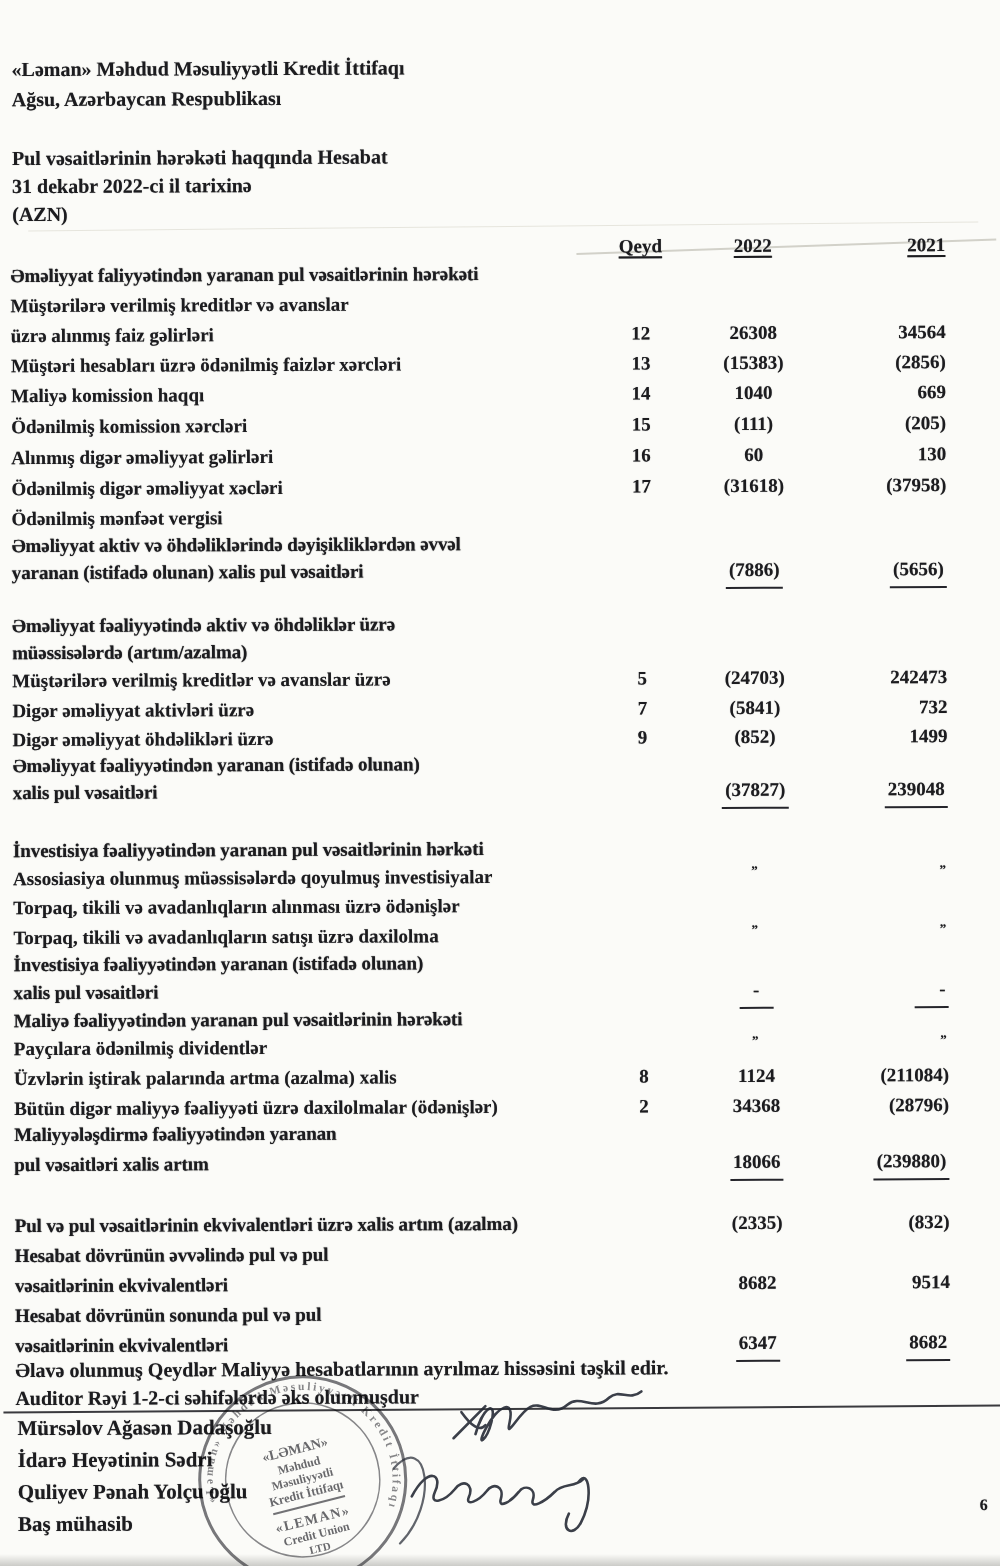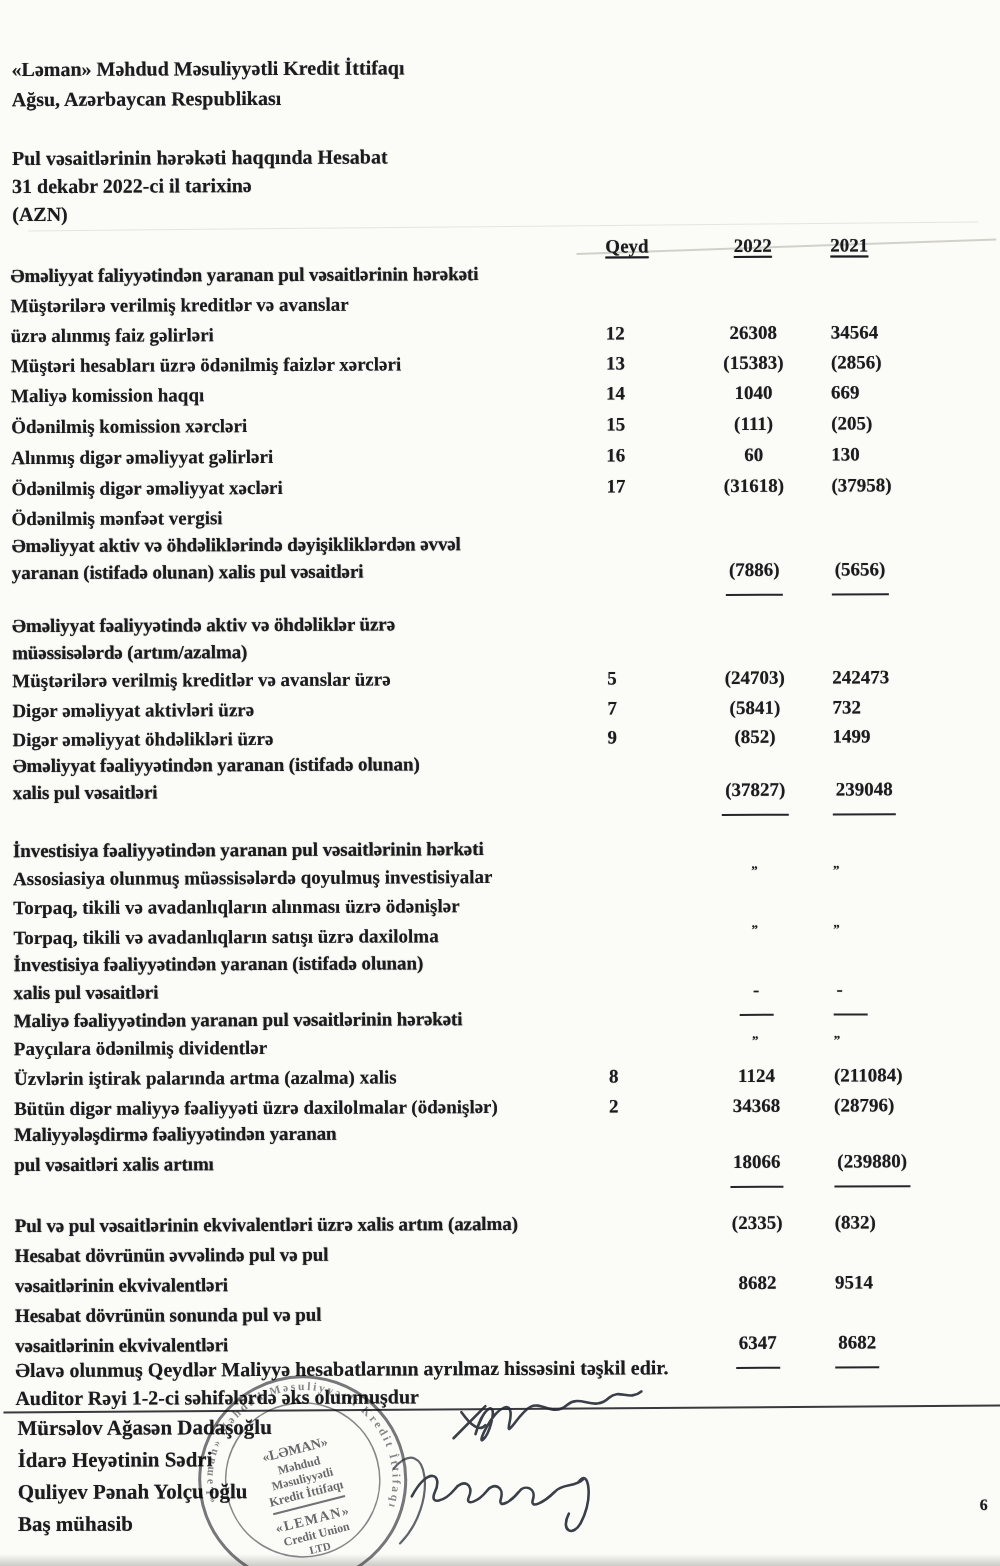--- a/index.html
+++ b/index.html
@@ -26,26 +26,26 @@
   .art.a2{left:578px;top:247px;width:420px;height:2px;background:#d2d1c9;transform:rotate(-1.7deg);}
   .bottomband{position:absolute;left:0;bottom:0;width:100%;height:12px;
     background:linear-gradient(to bottom,rgba(60,60,55,0),rgba(60,60,55,.25));}
 
   
   .table{position:absolute;left:0;top:263px;width:1000px;font-size:19px;}
   .colhead{position:absolute;left:0;top:236px;width:1000px;font-size:19px;}
   .trow{display:flex;align-items:flex-start;height:30px;}
   .cell{flex:0 0 auto;line-height:22px;}
   .lbl{width:595px;padding-left:12px;white-space:nowrap;overflow:visible;}
-  .note{width:70px;text-align:left;font-family:Liberation Serif, serif;}
+  .note{width:70px;text-align:center;font-family:Liberation Serif, serif;}
   .v{width:155px;text-align:center;}
-  .v21{width:115px;text-align:left;}
+  .v21{width:115px;text-align:right;}
   .colhead .t{text-decoration:underline;text-decoration-thickness:2px;text-underline-offset:4px;}
   .bhead .lbl .t{text-shadow:0 0 1.1px rgba(25,25,28,.8);letter-spacing:-.1px;}
-  .tot{display:inline-block;min-width:28px;border-bottom:2.5px solid #25252b;padding:0 3px 13px;}
+  .tot{display:inline-block;min-width:28px;border-bottom:2.5px solid #25252b;padding:0 3px 6px;}
   .mk{font-size:13px;position:relative;top:-7px;letter-spacing:2px;}
 
   
   .notes{position:absolute;left:0;top:1354px;width:1000px;font-size:20px;line-height:28px;padding-left:12px;}
   .rule-auditor{position:absolute;left:0;top:1408px;width:1000px;height:2px;background:#3a3a3e;transform:rotate(-.15deg);}
 
   
   .signers{position:absolute;left:14px;top:1410px;font-size:21px;line-height:32px;}
 
   
@@ -254,21 +254,21 @@
           <div class="cell v"><span class="t">34368</span></div>
           <div class="cell v v21"><span class="t">(28796)</span></div>
         </div>
         <div class="trow bhead" style="height: 30px;">
           <div class="cell lbl"><span class="t">Maliyyələşdirmə fəaliyyətindən yaranan</span></div>
           <div class="cell note"><span class="t"></span></div>
           <div class="cell v"><span class="t"></span></div>
           <div class="cell v v21"><span class="t"></span></div>
         </div>
         <div class="trow bhead" style="height: 61px;">
-          <div class="cell lbl"><span class="t">pul vəsaitləri  xalis artımı</span></div>
+          <div class="cell lbl"><span class="t">pul vəsaitləri  xalis artım</span></div>
           <div class="cell note"><span class="t"></span></div>
           <div class="cell v"><span class="t tot">18066</span></div>
           <div class="cell v v21"><span class="t tot">(239880)</span></div>
         </div>
         <div class="trow bhead" style="height: 30px;">
           <div class="cell lbl"><span class="t">Pul və pul vəsaitlərinin ekvivalentləri üzrə xalis artım (azalma)</span></div>
           <div class="cell note"><span class="t"></span></div>
           <div class="cell v"><span class="t">(2335)</span></div>
           <div class="cell v v21"><span class="t">(832)</span></div>
         </div>

